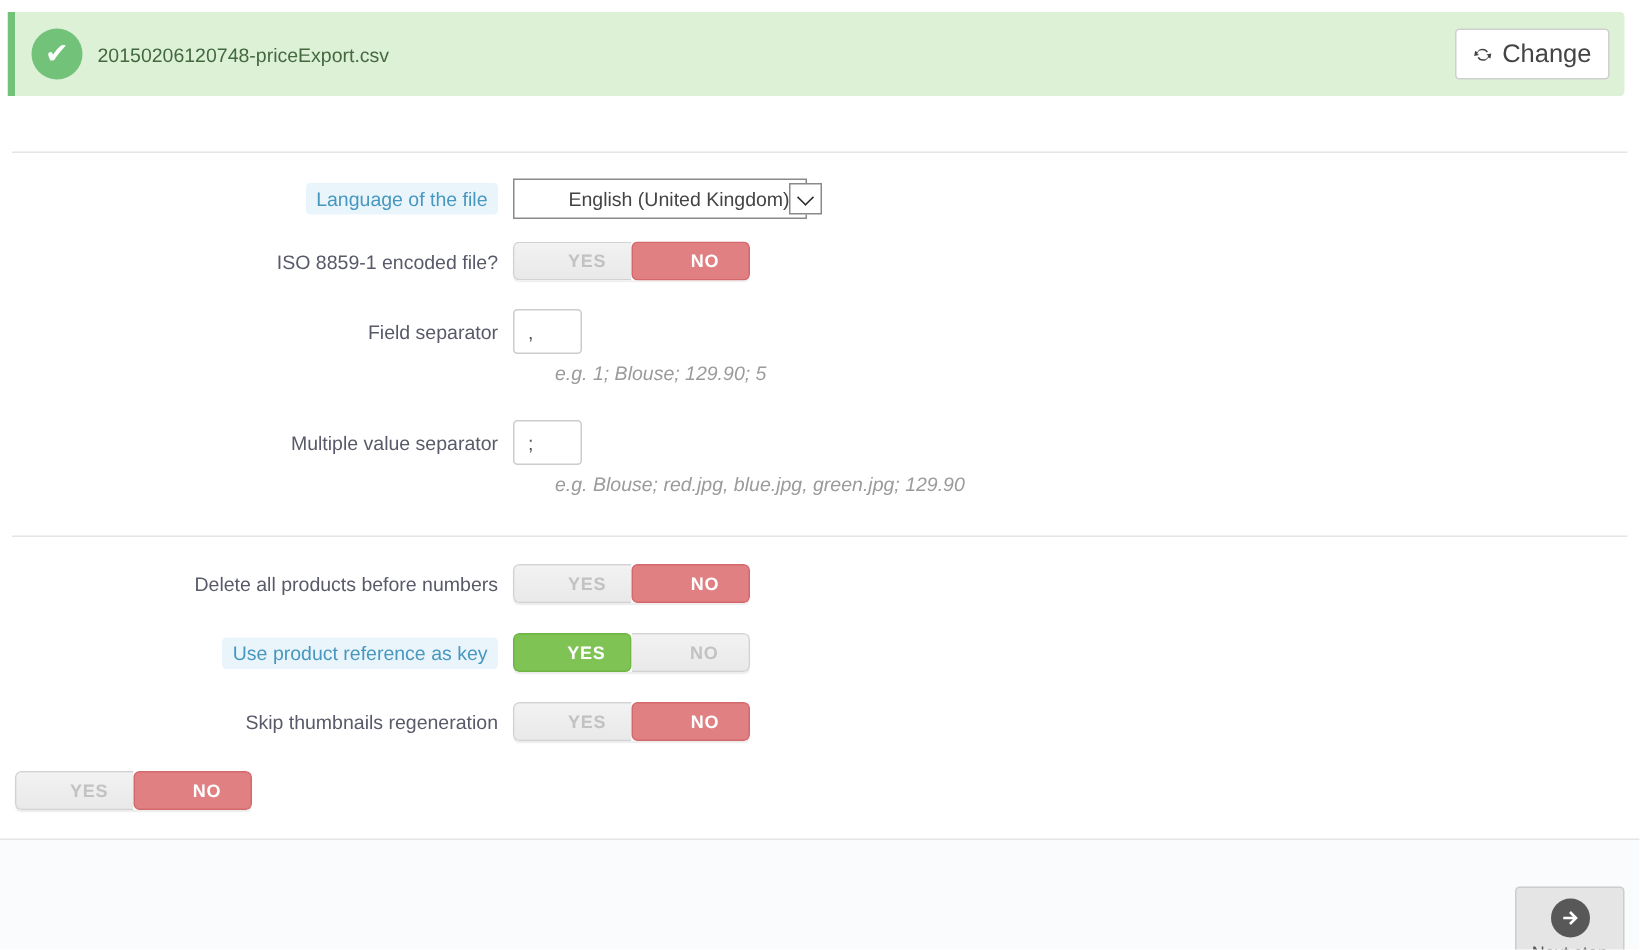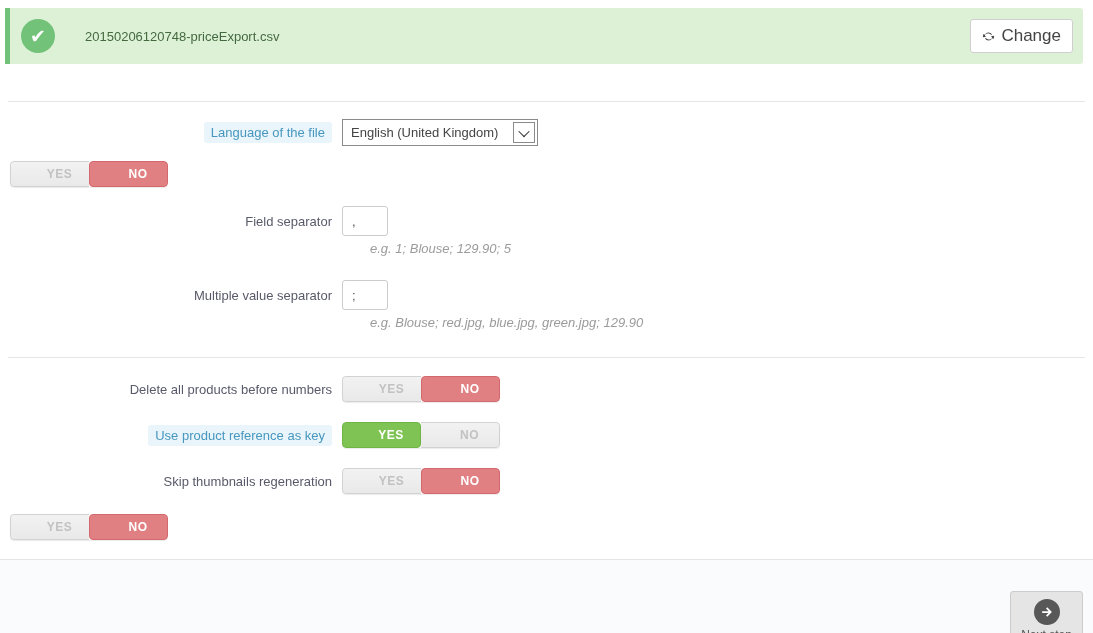--- a/index.html
+++ b/index.html
@@ -26,21 +26,21 @@
   .check-circle {
     width: 34px; height: 34px;
     border-radius: 50%;
     background: #72c279;
     color: #ffffff;
     display: flex; align-items: center; justify-content: center;
     font-size: 19px; font-weight: bold;
     flex: 0 0 auto;
   }
   .banner-filename {
-    margin-left: 30px;
+    margin-left: 10px;
     color: #44693f;
     font-size: 13px;
     flex: 1 1 auto;
   }
   .btn-change {
     background: #ffffff;
     border: 1px solid #cfcfcf;
     border-radius: 3px;
     padding: 6px 11px;
     font-size: 17px;
@@ -87,20 +87,21 @@
   }
 
   
   .select-box {
     width: 196px; height: 27px;
     background: #ffffff;
     border: 1px solid #8a8a8a;
     display: flex;
     align-items: center;
     cursor: pointer;
+    padding-left: 28px;
   }
   .select-box .sel-text {
     flex: 1 1 auto;
     padding-left: 8px;
     color: #444444;
     font-size: 13px;
     white-space: nowrap;
   }
   .sel-arrow {
     width: 22px; height: 21px;
@@ -234,20 +235,23 @@
     <div class="select-box">
       <span class="sel-text">English (United Kingdom)</span>
       <span class="sel-arrow">
           <span class="chevron"></span>
         </span>
     </div>
   </div>
 </div>
 
 <div class="form-row" style="top:161px; height:26px">
+  <div class="label-col">
+    <span class="plain-label">ISO 8859-1 encoded file?</span>
+  </div>
   <div class="control-col">
     <div class="toggle">
       <span class="half off left">YES</span>
       <span class="half on-no">NO</span>
     </div>
   </div>
 </div>
 
 <div class="form-row" style="top:206px; height:30px">
   <div class="label-col">

